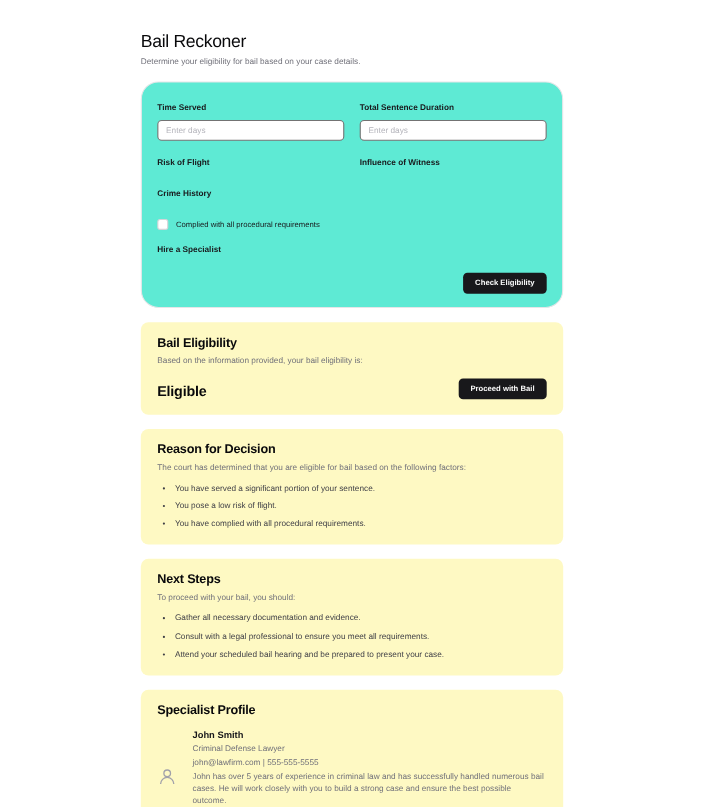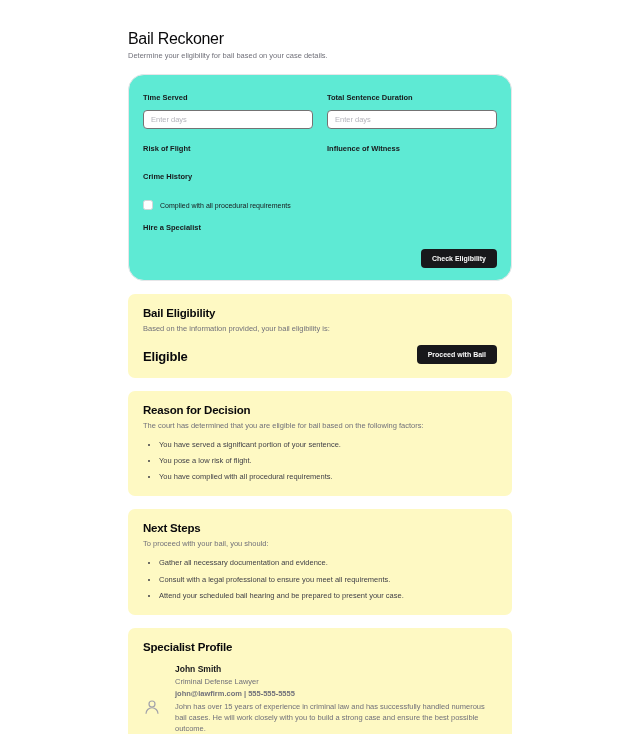--- a/index.html
+++ b/index.html
@@ -162,21 +162,20 @@
   }
   .spec-role {
     font-size: 7.5px;
     color: #71717a;
     margin: 0 0 3px 0;
   }
   .spec-contact {
     font-size: 7.5px;
     color: #71717a;
     margin: 0 0 3px 0;
-    font-weight: bold;
   }
   .spec-bio {
     font-size: 7.5px;
     color: #71717a;
     margin: 0;
     line-height: 1.5;
   }
 </style>
 </head>
 <body>
@@ -270,19 +269,19 @@
         <span class="avatar">
           <svg viewBox="0 0 24 24" width="18" height="18" fill="none" stroke="currentColor" stroke-width="1.6">
             <circle cx="12" cy="8" r="4"></circle>
             <path d="M4 21c0-4.4 3.6-8 8-8s8 3.6 8 8"></path>
           </svg>
         </span>
         <div>
           <p class="spec-name">John Smith</p>
           <p class="spec-role">Criminal Defense Lawyer</p>
           <p class="spec-contact">john@lawfirm.com | 555-555-5555</p>
-          <p class="spec-bio">John has over 15 years of experience in criminal law and has successfully handled numerous bail cases. He will work closely with you to build a strong case and ensure the best possible outcome.</p>
+          <p class="spec-bio">John has over 5 years of experience in criminal law and has successfully handled numerous bail cases. He will work closely with you to build a strong case and ensure the best possible outcome.</p>
         </div>
       </div>
     </div>
 
   </div>
 </div>
 
 </body></html>

